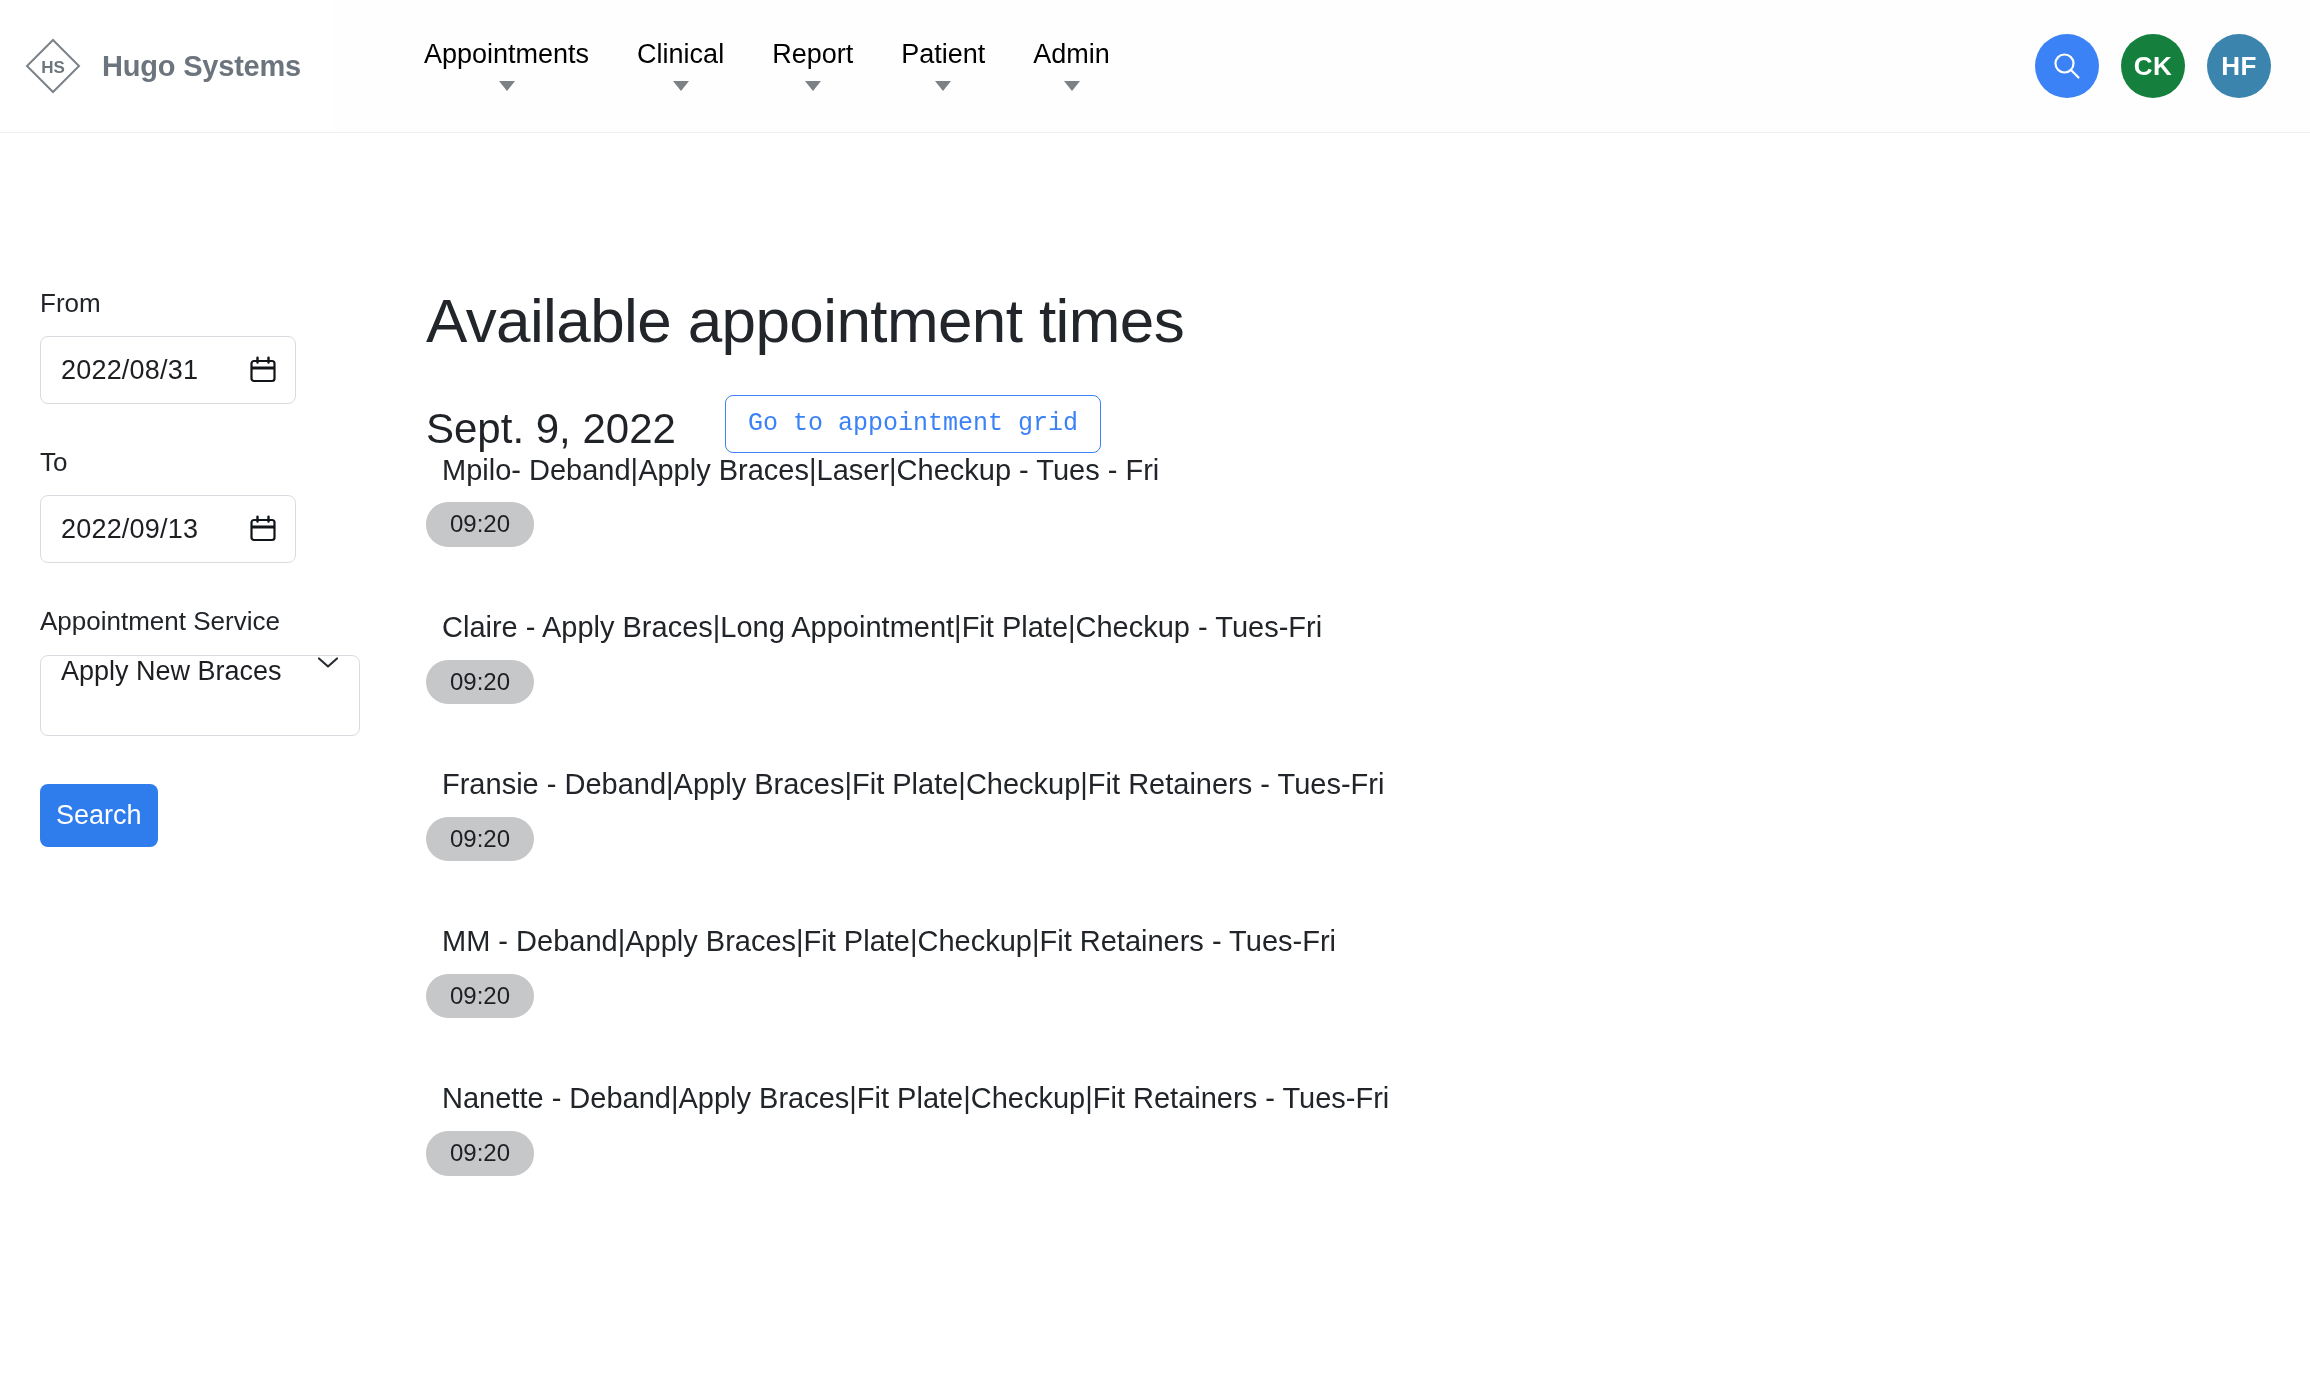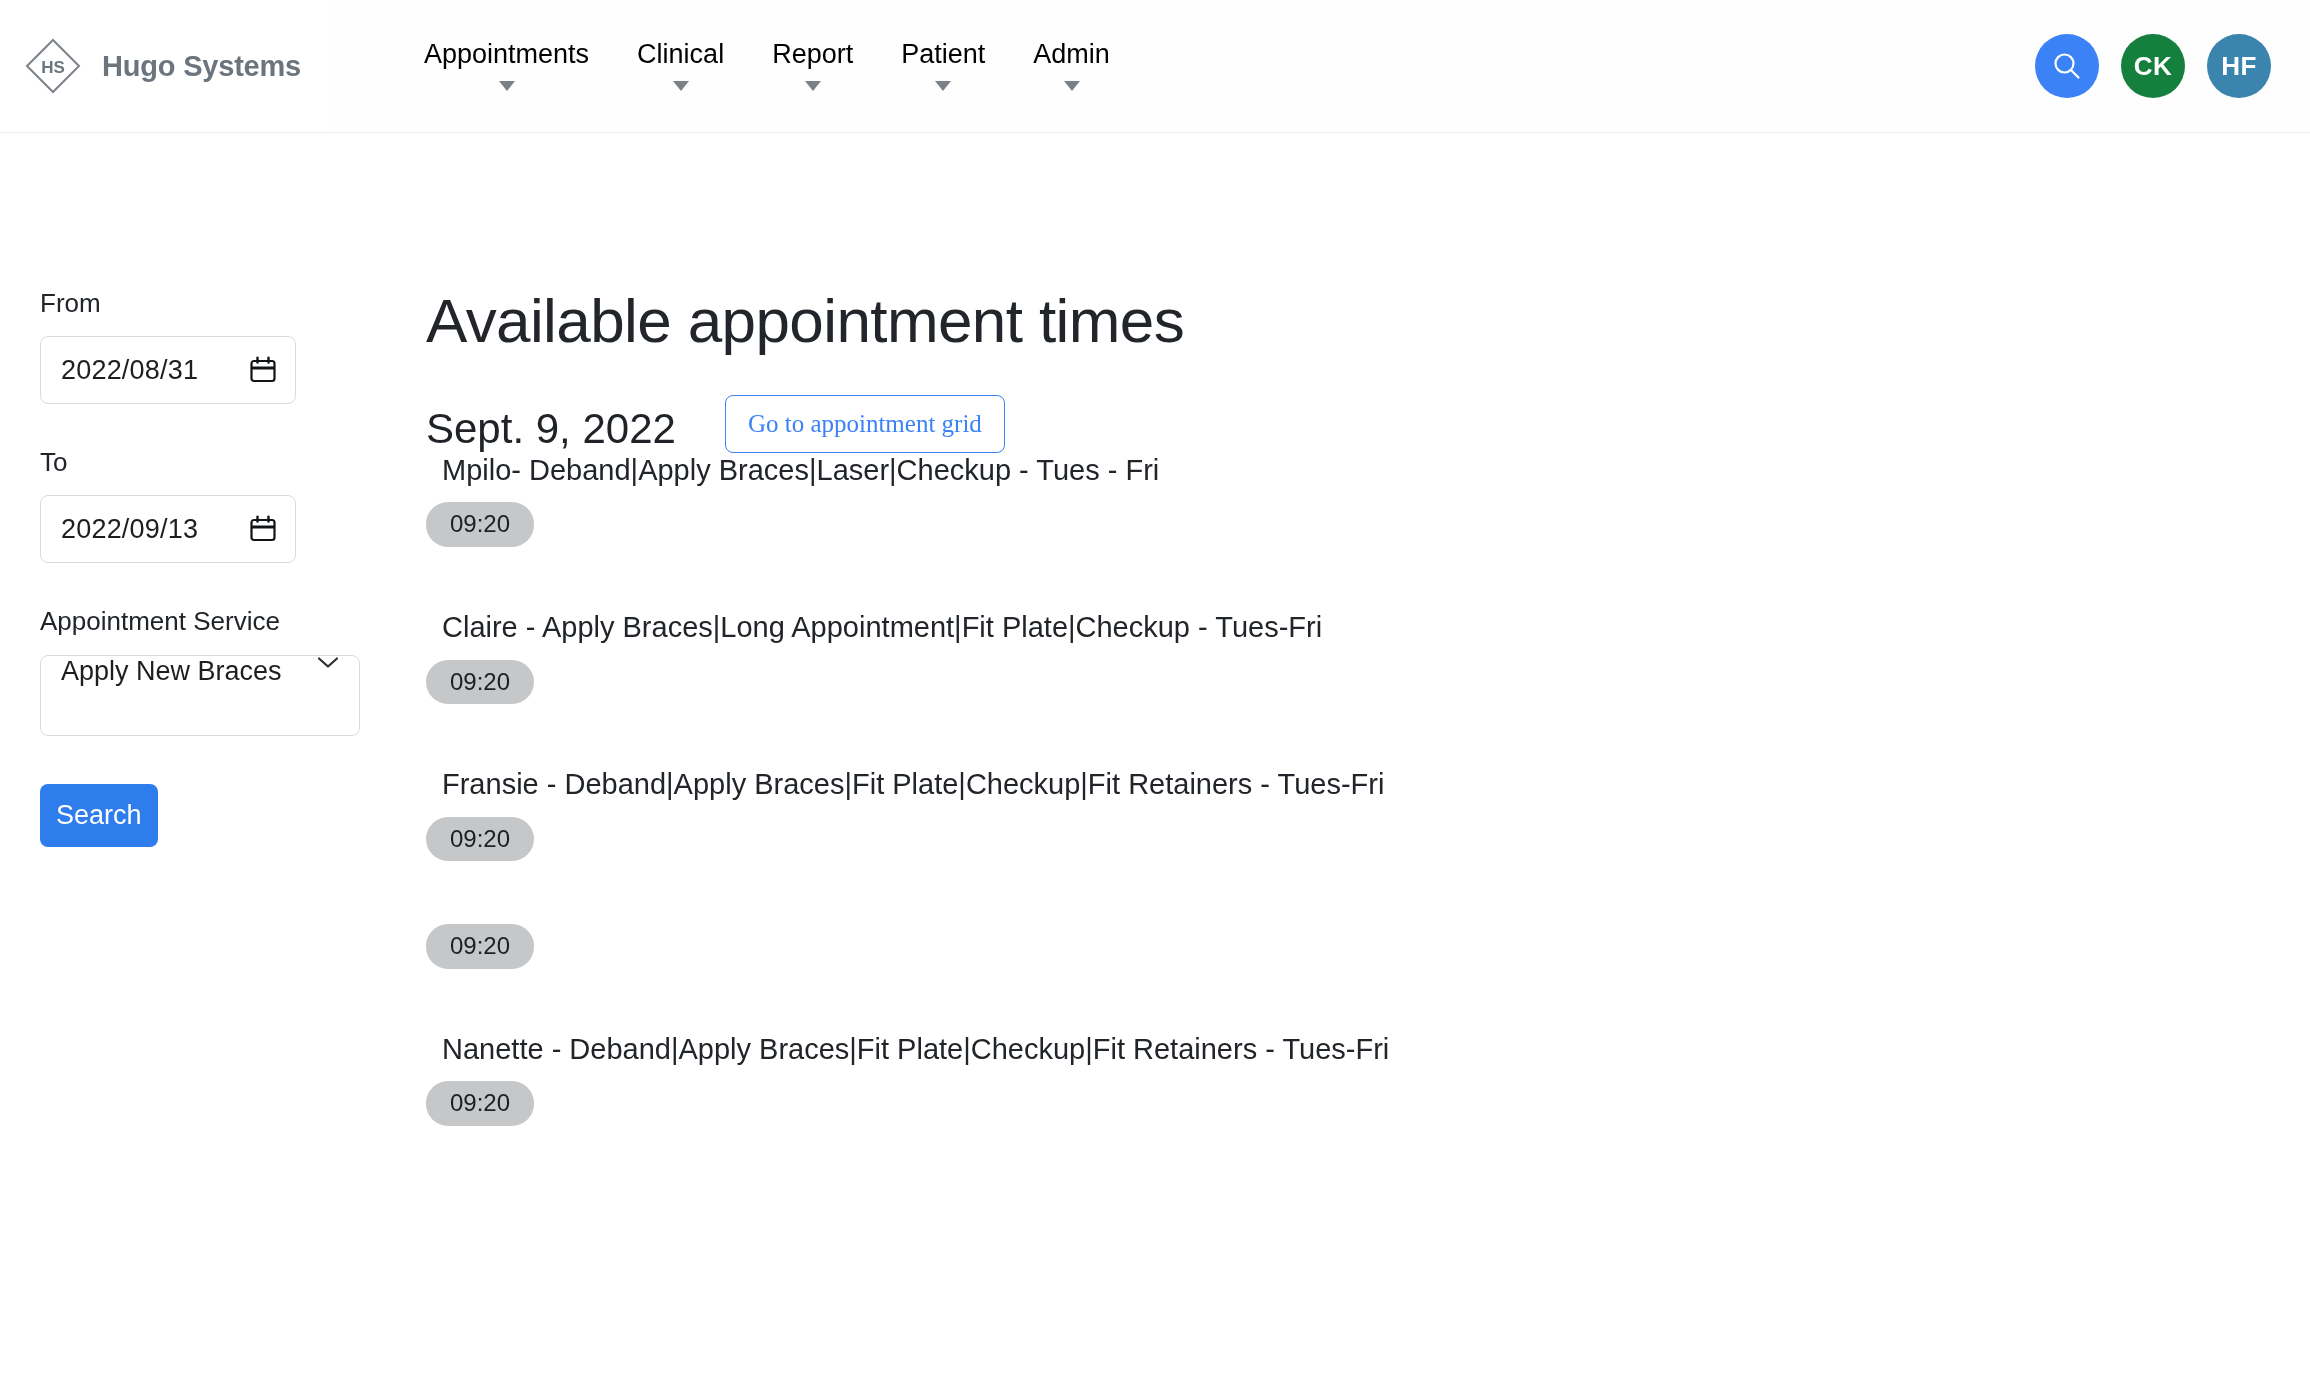--- a/index.html
+++ b/index.html
@@ -200,21 +200,21 @@
     line-height: 1.1;
   }
   .grid-link-btn {
     border: 1px solid #3b82f6;
     color: #3b82f6;
     background: #ffffff;
     border-radius: 8px;
     font-size: 25px;
     padding: 14px 22px;
     cursor: pointer;
-    font-family: Liberation Serif, serif;
+    font-family: Liberation Mono, monospace;
     line-height: 1.1;
     white-space: nowrap;
   }
 
   .provider-block { margin-bottom: 63px; }
   .provider-name {
     font-size: 29px;
     color: #212529;
     margin-bottom: 15px;
     line-height: 1.2;
@@ -357,20 +357,21 @@
       </div>
 
       <div class="provider-block">
         <div class="provider-name">Fransie - Deband|Apply Braces|Fit Plate|Checkup|Fit Retainers - Tues-Fri</div>
         <div class="slot-row">
           <span class="slot-badge">09:20</span>
         </div>
       </div>
 
       <div class="provider-block">
+        <div class="provider-name">MM - Deband|Apply Braces|Fit Plate|Checkup|Fit Retainers - Tues-Fri</div>
         <div class="slot-row">
           <span class="slot-badge">09:20</span>
         </div>
       </div>
 
       <div class="provider-block">
         <div class="provider-name">Nanette - Deband|Apply Braces|Fit Plate|Checkup|Fit Retainers - Tues-Fri</div>
         <div class="slot-row">
           <span class="slot-badge">09:20</span>
         </div>

